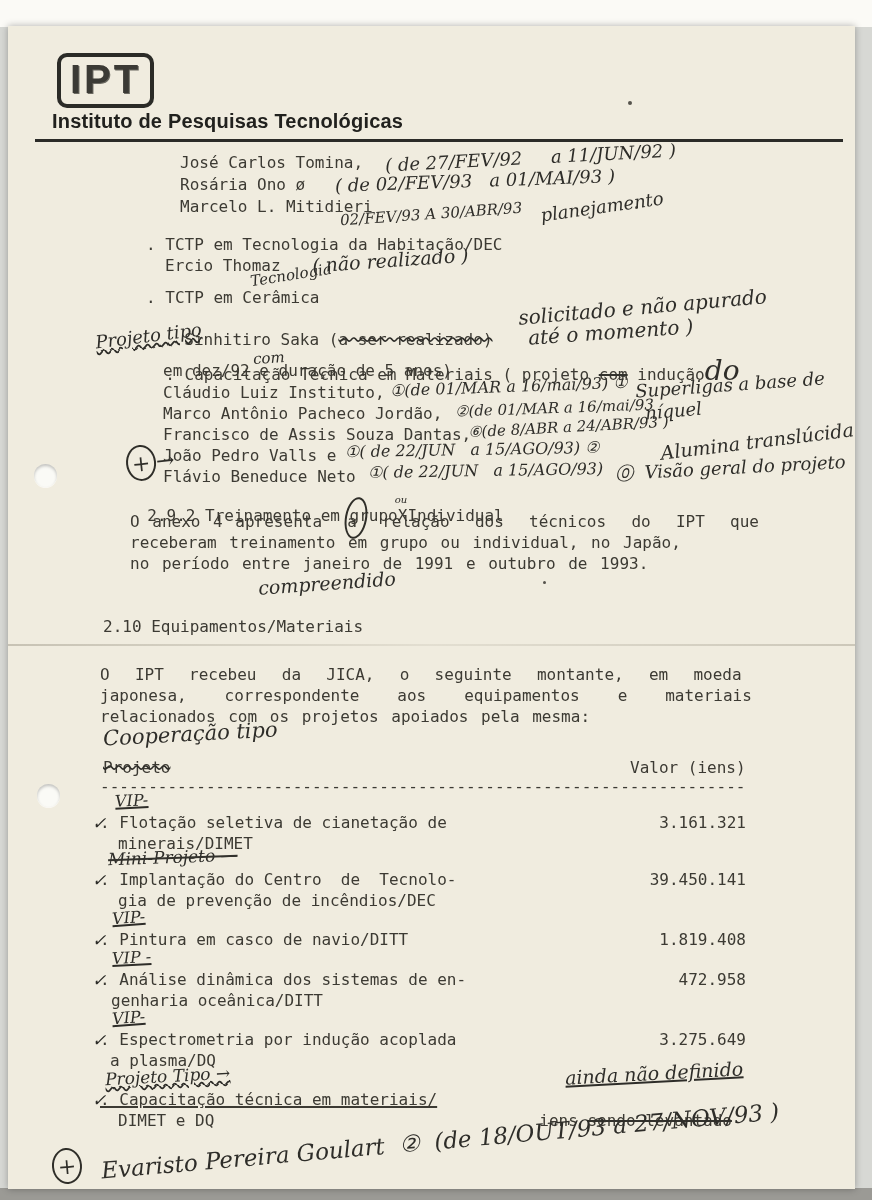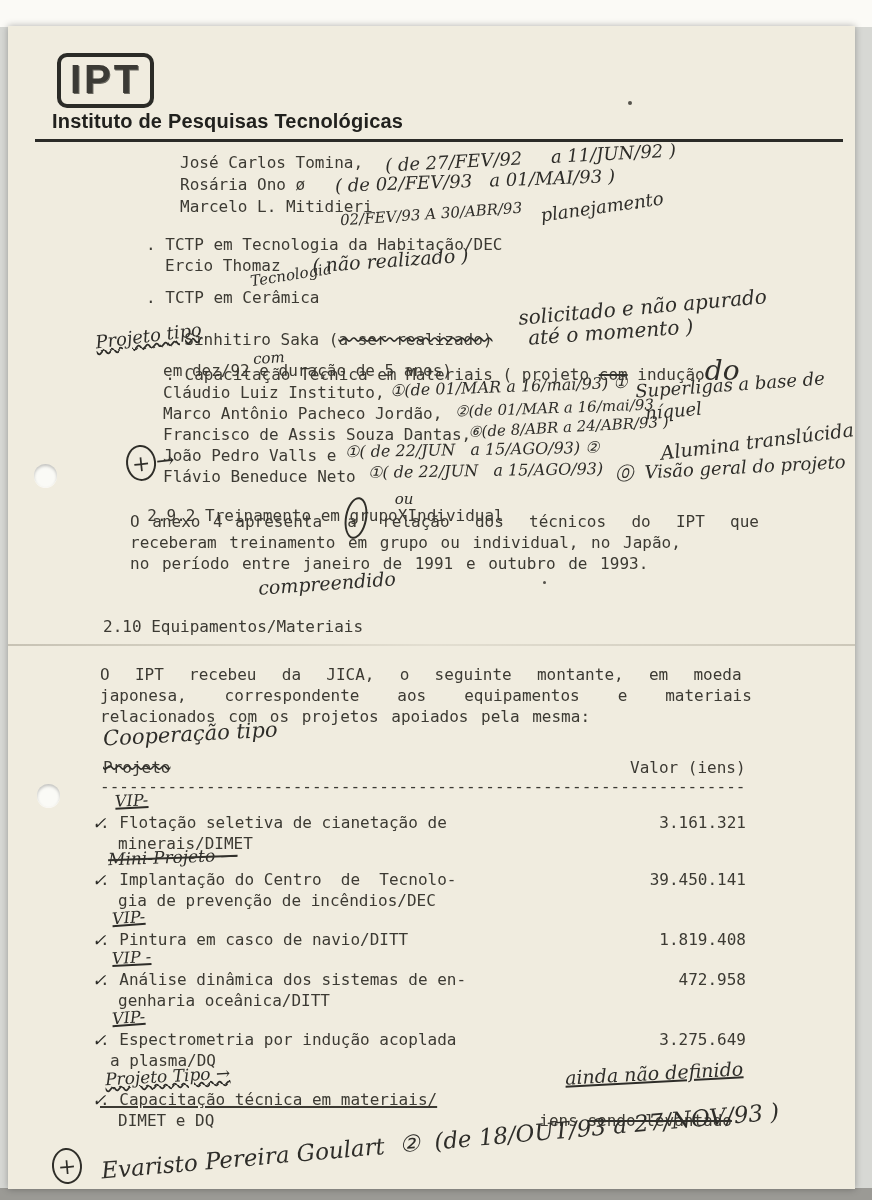--- a/index.html
+++ b/index.html
@@ -102,21 +102,21 @@
 <div class="abs hw" style="left:368px;top:461px;font-size:16px;transform:rotate(-1deg)">①( de 22/JUN   a 15/AGO/93)</div>
 <div class="abs hw" style="left:615px;top:456px;font-size:18px;transform:rotate(-3deg)">⓪  Visão geral do projeto</div>
 
 <div class="abs" style="left:126px;top:444px;transform:rotate(-6deg)">
   <span class="circle-plus">
       <span>+</span>
     </span><span class="hw" style="font-size:22px">→</span>
 </div>
 
 <div class="abs typed" style="left:128px;top:484px">
-  <span>2.9.2 Treinamento em </span><span style="position:relative"><span>grupo</span><span class="oval"></span></span><span style="position:relative"><span>X</span><span class="hw" style="position:absolute;left:-3px;top:-17px;font-size:15px">ou</span></span><span>Individual</span>
+  <span>2.9.2 Treinamento em </span><span style="position:relative"><span>grupo</span><span class="oval"></span></span><span style="position:relative"><span>X</span><span class="hw" style="position:absolute;left:-3px;top:-17px;font-size:10px">ou</span></span><span>Individual</span>
 </div>
 
 <div class="abs typed para" style="left:130px;top:511px">O anexo 4 apresenta  a  relação  dos  técnicos  do  IPT  que
 receberam treinamento em grupo ou individual, no Japão,
 no período entre janeiro de 1991 e outubro de 1993.</div>
 <div class="abs hw" style="left:258px;top:572px;font-size:19px;transform:rotate(-4deg)">compreendido</div>
 
 <div class="abs typed" style="left:103px;top:616px">2.10 Equipamentos/Materiais</div>
 <div class="abs typed para" style="left:100px;top:664px">O  IPT  recebeu  da  JICA,  o  seguinte  montante,  em  moeda
 japonesa,   correspondente   aos   equipamentos   e   materiais
@@ -140,21 +140,21 @@
 <div class="abs typed val" style="left:616px;top:869px">39.450.141</div>
 
 <div class="abs hw u-line" style="left:112px;top:908px;font-size:16px;transform:rotate(-4deg)">VIP-</div>
 <div class="abs hw" style="left:92px;top:930px;font-size:17px">✓</div>
 <div class="abs typed" style="left:100px;top:929px">. Pintura em casco de navio/DITT</div>
 <div class="abs typed val" style="left:616px;top:929px">1.819.408</div>
 
 <div class="abs hw u-line" style="left:112px;top:948px;font-size:16px;transform:rotate(-3deg)">VIP -</div>
 <div class="abs hw" style="left:92px;top:970px;font-size:17px">✓</div>
 <div class="abs typed" style="left:100px;top:969px">. Análise dinâmica dos sistemas de en-</div>
-<div class="abs typed" style="left:118px;top:990px">genharia oceânica/DITT</div>
+<div class="abs typed" style="left:111px;top:990px">genharia oceânica/DITT</div>
 <div class="abs typed val" style="left:616px;top:969px">472.958</div>
 
 <div class="abs hw u-line" style="left:112px;top:1008px;font-size:16px;transform:rotate(-4deg)">VIP-</div>
 <div class="abs hw" style="left:92px;top:1030px;font-size:17px">✓</div>
 <div class="abs typed" style="left:100px;top:1029px">. Espectrometria por indução acoplada</div>
 <div class="abs typed" style="left:110px;top:1050px">a plasma/DQ</div>
 <div class="abs typed val" style="left:616px;top:1029px">3.275.649</div>
 
 <div class="abs hw u-wavy" style="left:105px;top:1066px;font-size:17px;transform:rotate(-3deg)">Projeto Tipo →</div>
 <div class="abs hw" style="left:92px;top:1090px;font-size:17px">✓</div>

